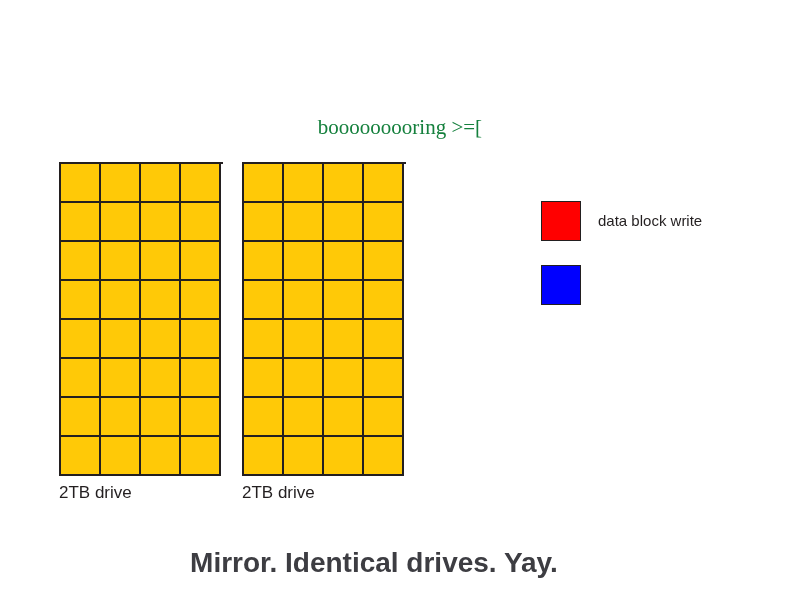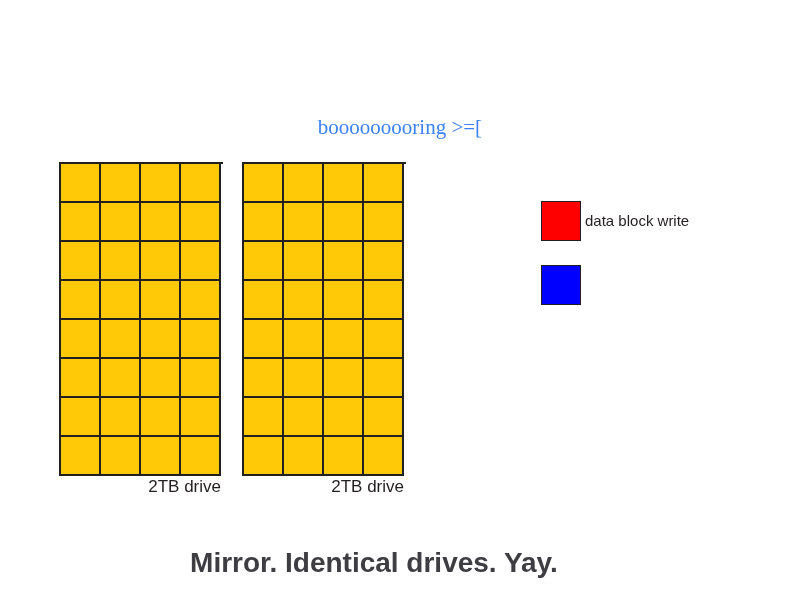--- a/index.html
+++ b/index.html
@@ -44,21 +44,21 @@
   #subtitle {
     position: absolute;
     left: 0;
     top: 115px;
     width: 800px;
     text-align: center;
     font-family: "Liberation Serif", "DejaVu Serif", serif;
     font-weight: normal;
     font-size: 21px;
     line-height: 24px;
-    color: #3b82f6;
+    color: #15803d;
     white-space: nowrap;
   }
 
   
   .drive {
     position: absolute;
     top: 162px;
   }
   #drive-0 { left: 59px; }
   #drive-1 { left: 242px; }
@@ -72,22 +72,23 @@
     width: 162px;
   }
   .cell {
     border-right: 2px solid #231f20;
     border-bottom: 2px solid #231f20;
     box-sizing: border-box;
     background: #FFC907;
   }
 
   .drive-label {
+    margin-top: 6px;
     width: 162px;
-    text-align: right;
+    text-align: left;
     font-family: "Liberation Sans", sans-serif;
     font-size: 17px;
     line-height: 22px;
     color: #231f20;
     white-space: nowrap;
   }
 
   
   #legend {
     position: absolute;
@@ -101,21 +102,21 @@
   }
   .legend-row + .legend-row { margin-top: 24px; }
   .legend-swatch {
     width: 40px;
     height: 40px;
     box-sizing: border-box;
     border: 1px solid #231f20;
     flex: 0 0 auto;
   }
   .legend-label {
-    margin-left: 4px;
+    margin-left: 17px;
     font-family: "Liberation Sans", sans-serif;
     font-size: 15px;
     line-height: 18px;
     color: #231f20;
     white-space: nowrap;
   }
 
   
   #caption {
     position: absolute;

